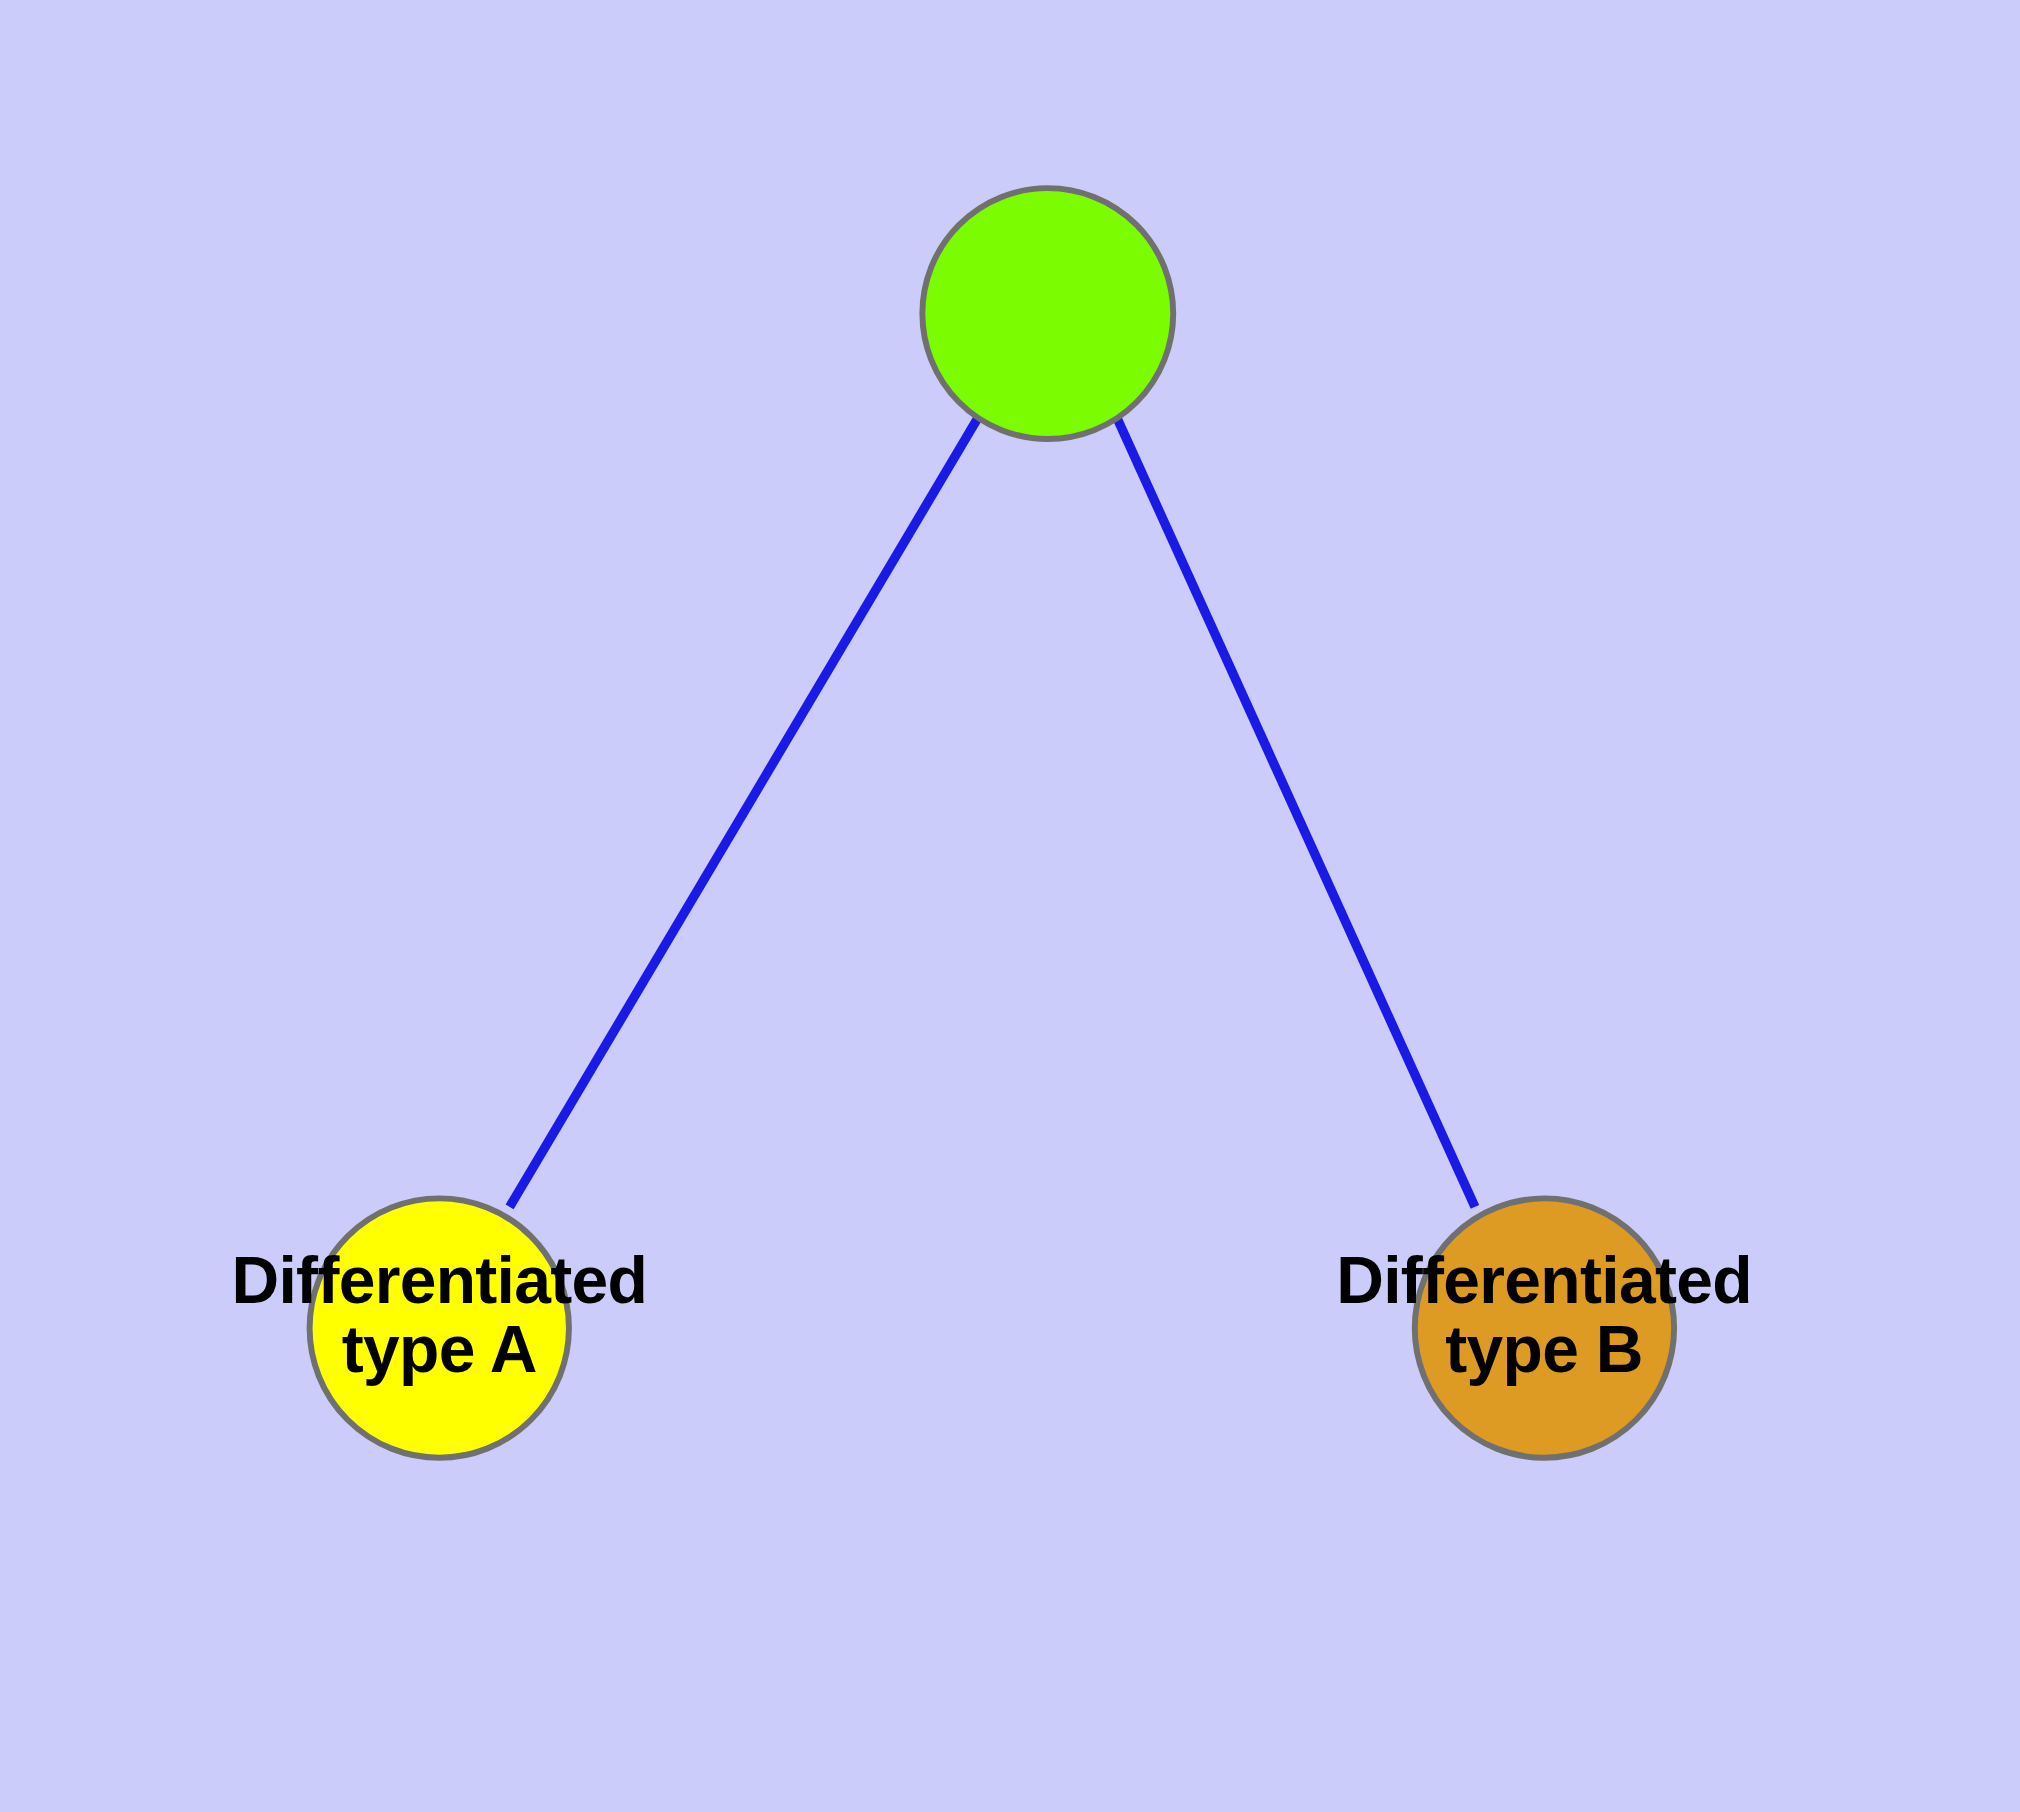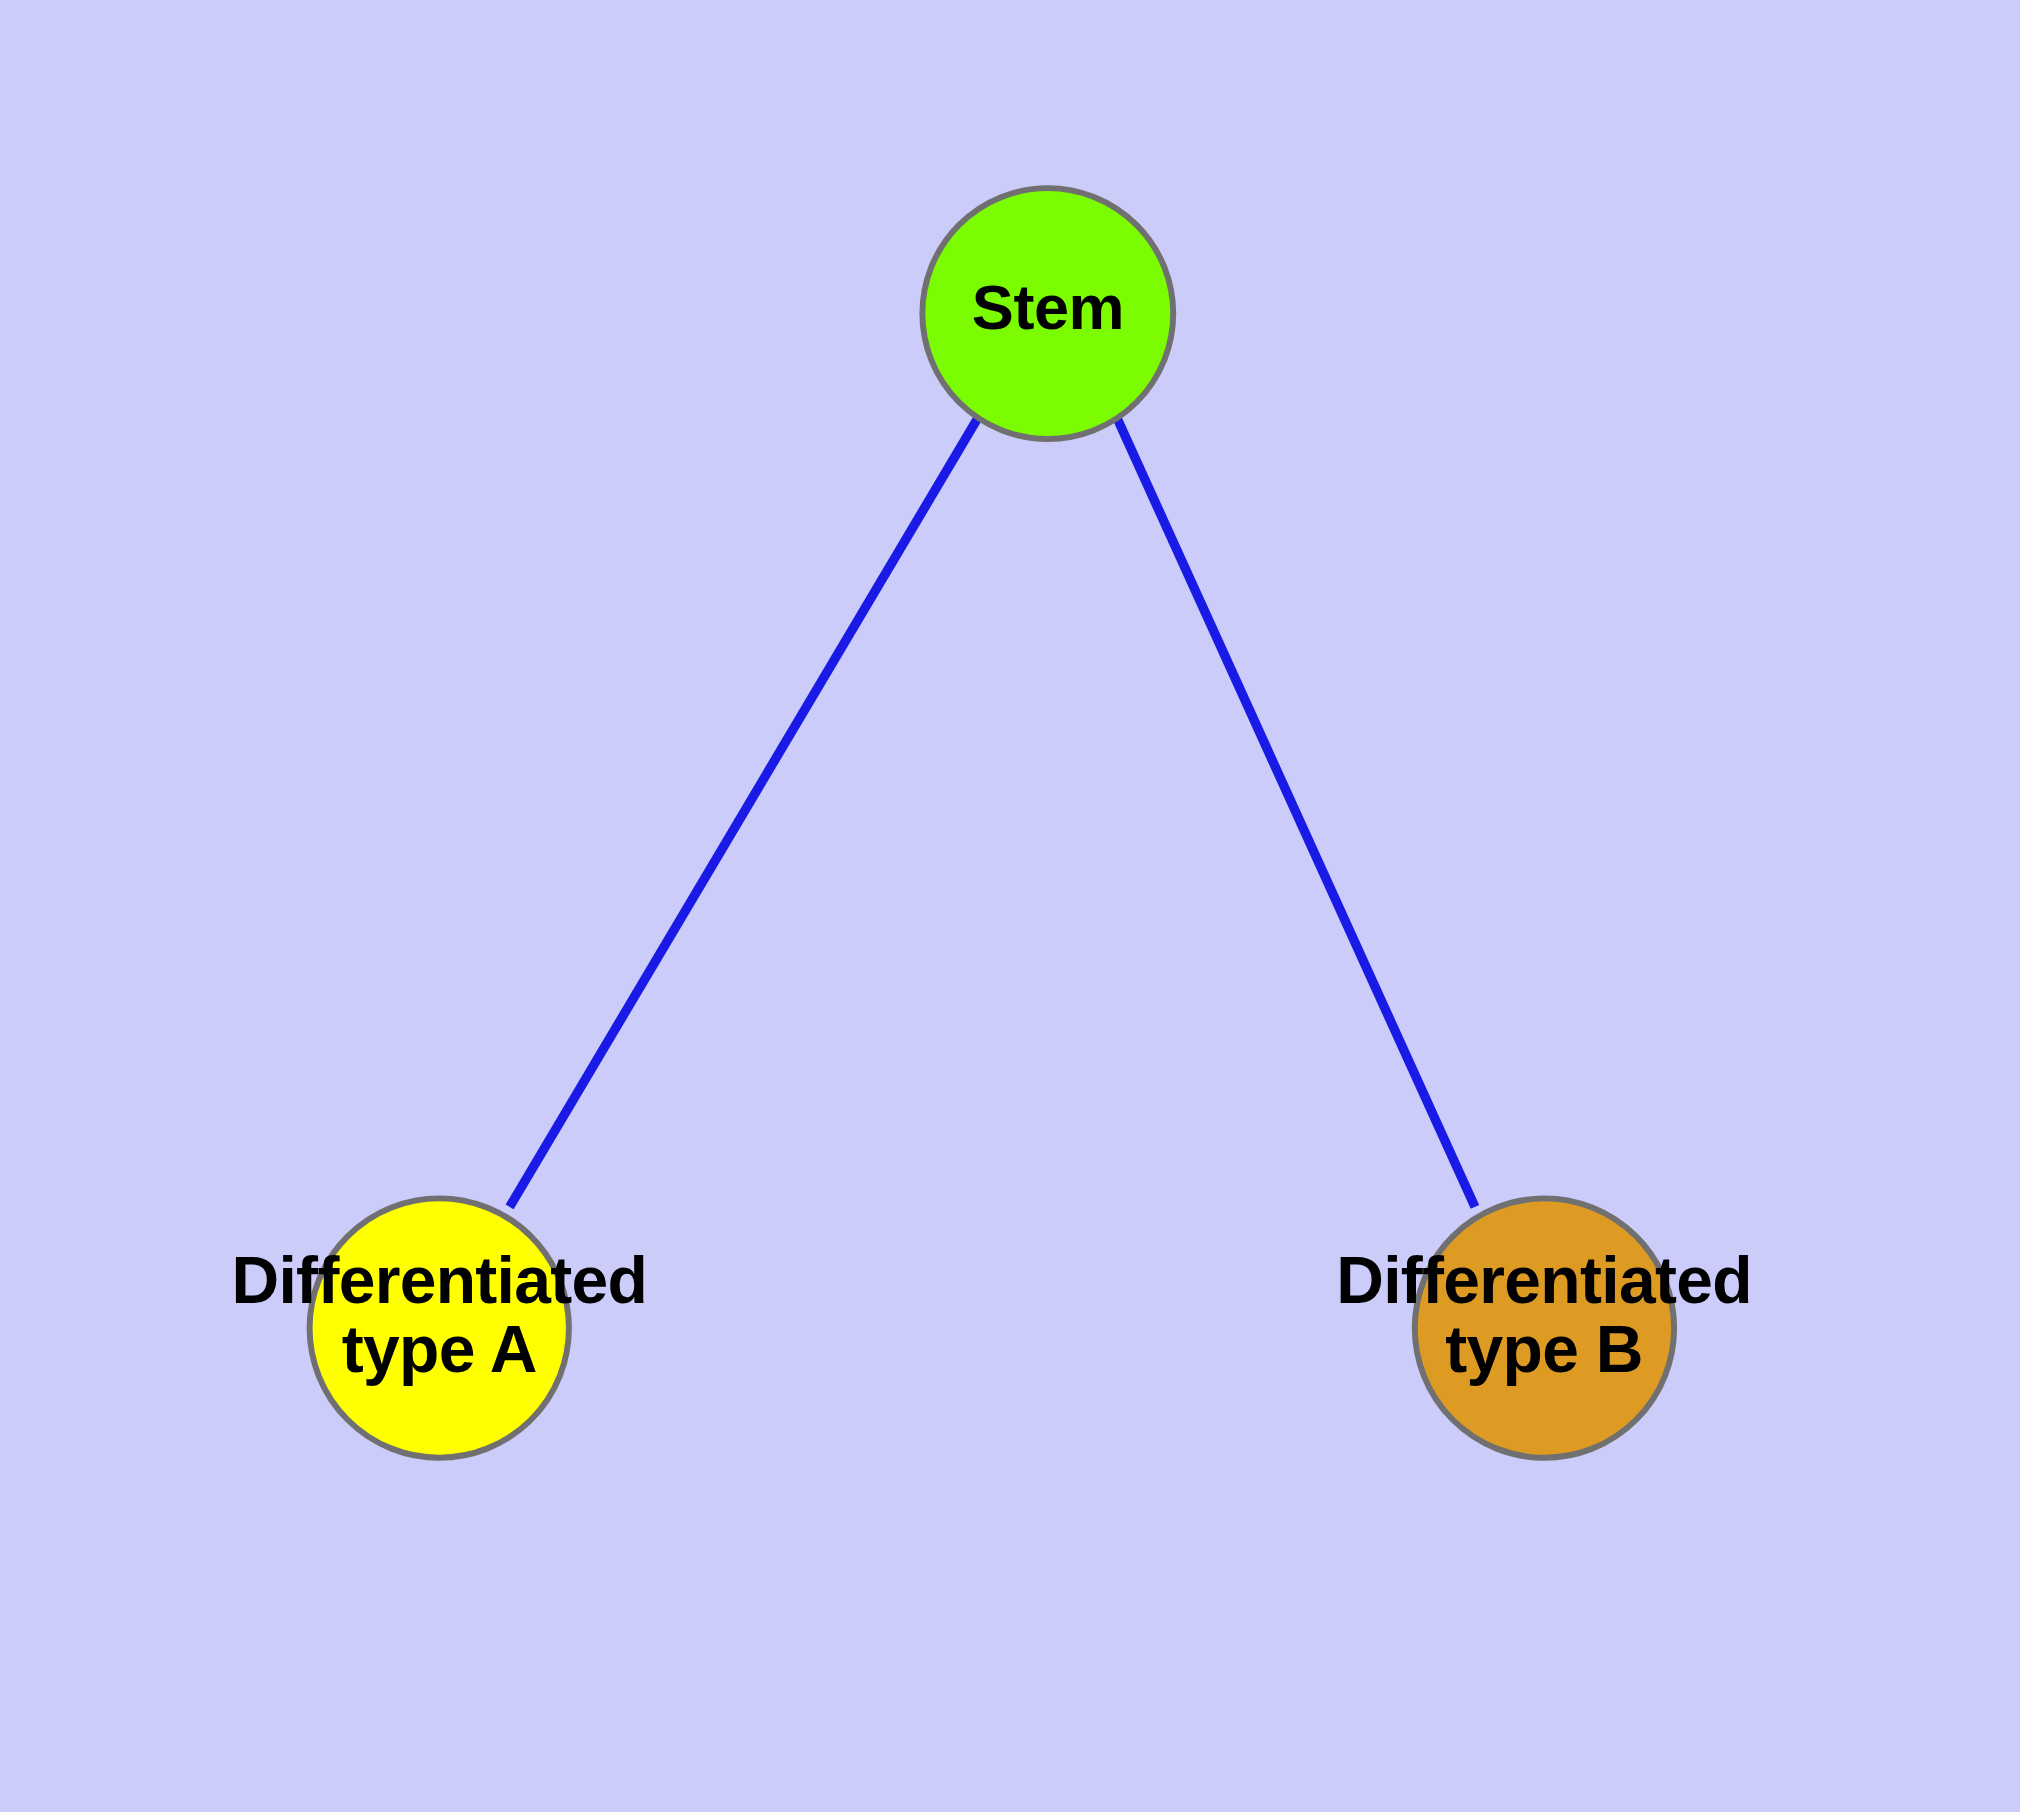--- a/index.html
+++ b/index.html
@@ -76,20 +76,19 @@
       <line x1="1318" y1="494" x2="1740" y2="1424" stroke="#1a1ae6" stroke-width="11" stroke-linecap="butt"></line>
     </g>
 
     <g>
       <circle cx="1236" cy="370" r="148" fill="#7cfc00" stroke="#707070" stroke-width="7"></circle>
       <circle cx="518" cy="1567" r="153" fill="#ffff00" stroke="#707070" stroke-width="7"></circle>
       <circle cx="1822" cy="1567" r="153" fill="#de9b24" stroke="#707070" stroke-width="7"></circle>
     </g>
   </svg>
 
-  <div class="node-label" id="label-stem">Stem</div>
 
   <div class="node-label" id="label-type-a"><span>Differentiated</span><br><span>type A</span></div>
 
   <div class="node-label" id="label-type-b"><span>Differentiated</span><br><span>type B</span></div>
 
 </div>
 
 
 </body></html>

